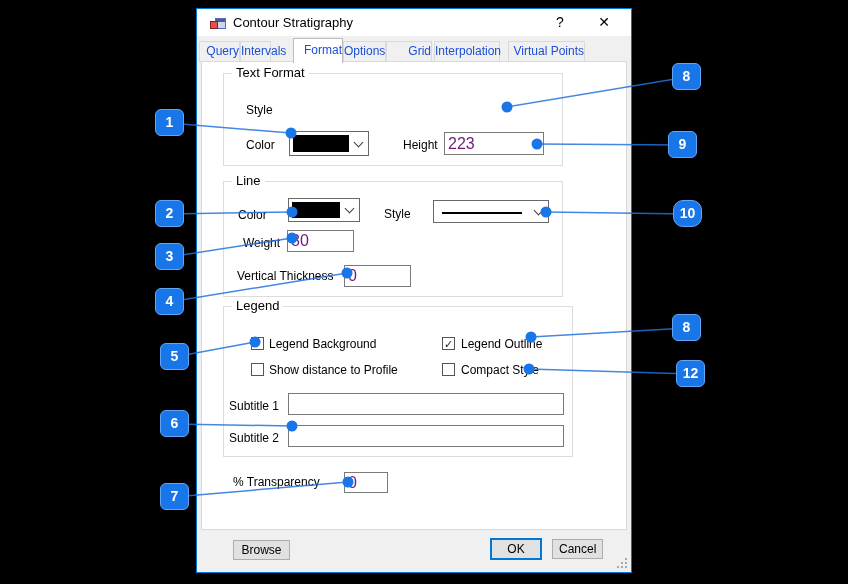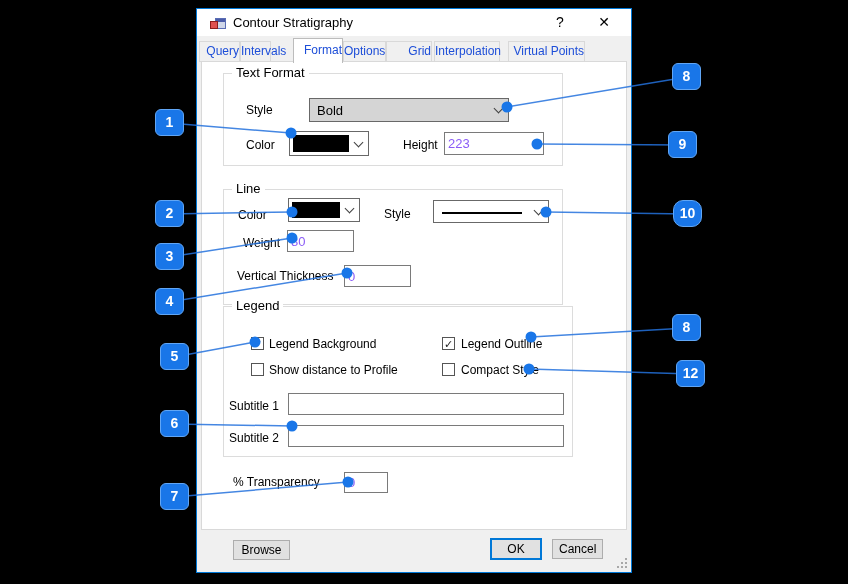--- a/index.html
+++ b/index.html
@@ -21,21 +21,21 @@
   
   .tab{position:absolute;top:32px;height:21px;background:#f0f0f0;border:1px solid #d9d9d9;
        font-size:12px;text-align:right;line-height:19px;color:#1d4ed8;}
   .tab.sel{top:29px;height:25px;background:#fff;border:1px solid #bcbcbc;border-bottom:none;line-height:23px;z-index:3;}
   .tabpage{position:absolute;left:4px;top:52px;width:426px;height:469px;background:#fff;border:1px solid #d9d9d9;z-index:2;}
 
   
   .group{position:absolute;border:1px solid #dcdcdc;z-index:4;}
   .group .cap{position:absolute;left:8px;top:-9px;background:#fff;padding:0 4px;font-size:13px;color:#000;}
   .lbl{position:absolute;font-size:12px;color:#000;white-space:nowrap;z-index:4;}
-  .field{position:absolute;border:1px solid #7a7a7a;background:#fff;font-size:13px;padding:1px 3px;color:#8b5cf6;z-index:4;}
+  .field{position:absolute;border:1px solid #7a7a7a;background:#fff;font-size:16px;padding:1px 3px;color:#701a75;z-index:4;}
   .combo{position:absolute;border:1px solid #686868;background:#fff;z-index:4;}
   .combo .chev{position:absolute;right:6px;top:50%;margin-top:-5px;width:7px;height:7px;
                border-right:1.5px solid #404040;border-bottom:1.5px solid #404040;transform:rotate(45deg);}
   .combo.gray{background:#d5d5d5;}
   .combo .text{position:absolute;left:7px;top:50%;transform:translateY(-50%);font-size:13px;color:#000;}
   .swatch{position:absolute;left:3px;top:3px;bottom:3px;background:#000;}
   .lineprev{position:absolute;left:8px;right:26px;top:50%;height:2px;background:#000;}
   .cb{position:absolute;width:13px;height:13px;background:#fff;border:1px solid #555;
       font-size:11px;line-height:12px;text-align:center;color:#222;z-index:4;}
 
@@ -75,33 +75,29 @@
     <div class="tab" style="left:146px;width:43px;">Options</div>
     <div class="tab" style="left:189px;width:46px;">Grid</div>
     <div class="tab" style="left:237px;width:66px;">Interpolation</div>
     <div class="tab" style="left:303px;width:77px;margin-left:8px;">Virtual Points</div>
     <div class="tabpage"></div>
 
     <div class="group" style="left:26px;top:64px;width:340px;height:93px;">
       <span class="cap">Text Format</span>
     </div>
     <span class="lbl" style="left:49px;top:94px;">Style</span>
-    <div class="combo gray" style="left:112px;top:89px;width:200px;height:24px;">
-      <span class="text">Bold</span>
-      <span class="chev"></span>
-    </div>
     <span class="lbl" style="left:49px;top:129px;">Color</span>
     <div class="combo" style="left:92px;top:122px;width:80px;height:25px;">
       <span class="swatch" style="width:56px;"></span>
       <span class="chev"></span>
     </div>
     <span class="lbl" style="left:206px;top:129px;">Height</span>
     <input class="field" style="left: 247px; top: 123px; width: 100px; height: 23px;" value="223">
 
-    <div class="group" style="left:26px;top:172px;width:340px;height:116px;margin-top:8px;">
+    <div class="group" style="left:26px;top:172px;width:340px;height:116px;">
       <span class="cap">Line</span>
     </div>
     <span class="lbl" style="left:41px;top:199px;">Color</span>
     <div class="combo" style="left:91px;top:189px;width:72px;height:24px;">
       <span class="swatch" style="width:48px;"></span>
       <span class="chev"></span>
     </div>
     <span class="lbl" style="left:187px;top:198px;">Style</span>
     <div class="combo" style="left:236px;top:191px;width:116px;height:23px;">
       <span class="lineprev"></span>

